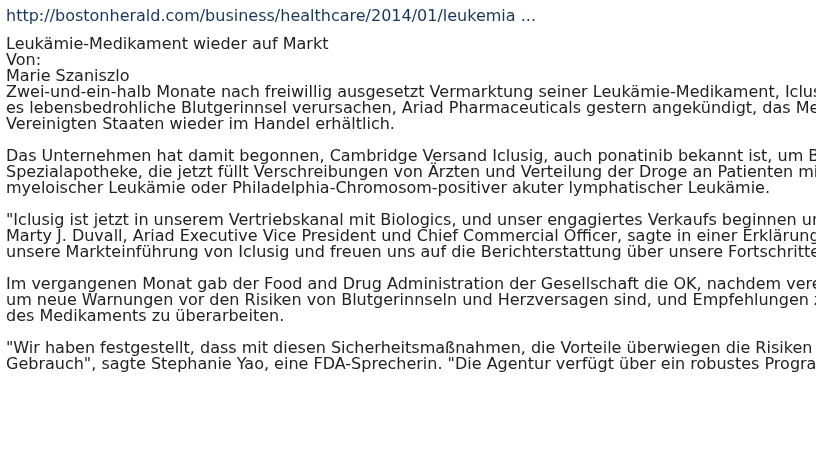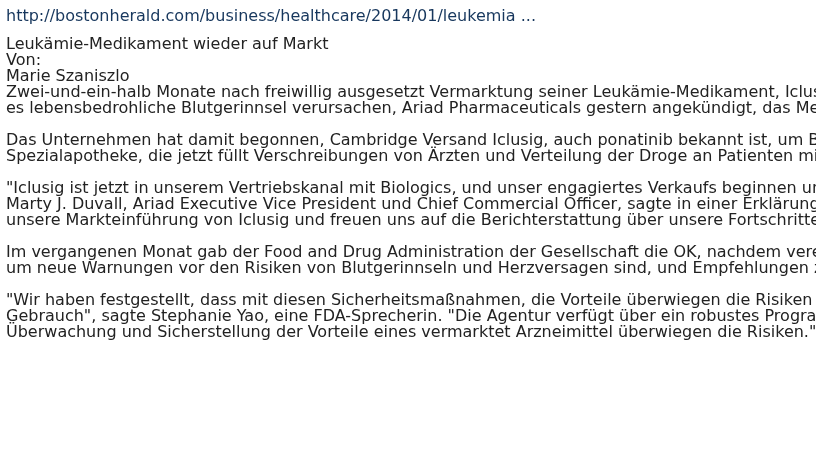--- a/index.html
+++ b/index.html
@@ -50,38 +50,40 @@
   <div class="line url-line">
     <a class="url-link">http://bostonherald.com/business/healthcare/2014/01/leukemia ...</a>
   </div>
 
   <div class="block">
     <div class="line">Leukämie-Medikament wieder auf Markt</div>
     <div class="line">Von:</div>
     <div class="line">Marie Szaniszlo</div>
     <div class="line">Zwei-und-ein-halb Monate nach freiwillig ausgesetzt Vermarktung seiner Leukämie-Medikament, Iclusig, aufgrund von Bedenken,</div>
     <div class="line">es lebensbedrohliche Blutgerinnsel verursachen, Ariad Pharmaceuticals gestern angekündigt, das Medikament für Erwachsene in</div>
+    <div class="line">Vereinigten Staaten wieder im Handel erhältlich.</div>
   </div>
 
   <div class="block block-gap">
     <div class="line">Das Unternehmen hat damit begonnen, Cambridge Versand Iclusig, auch ponatinib bekannt ist, um Biologics Inc., seinen exklusiv</div>
     <div class="line">Spezialapotheke, die jetzt füllt Verschreibungen von Ärzten und Verteilung der Droge an Patienten mit refraktärer chronischer</div>
+    <div class="line">myeloischer Leukämie oder Philadelphia-Chromosom-positiver akuter lymphatischer Leukämie.</div>
   </div>
 
   <div class="block block-gap">
     <div class="line">"Iclusig ist jetzt in unserem Vertriebskanal mit Biologics, und unser engagiertes Verkaufs beginnen unmittelbar die Förderung Iclu</div>
     <div class="line">Marty J. Duvall, Ariad Executive Vice President und Chief Commercial Officer, sagte in einer Erklärung. "Wir sind sehr zuversichtlich</div>
     <div class="line">unsere Markteinführung von Iclusig und freuen uns auf die Berichterstattung über unsere Fortschritte auf vierteljährlicher Basis."</div>
   </div>
 
   <div class="block block-gap">
     <div class="line">Im vergangenen Monat gab der Food and Drug Administration der Gesellschaft die OK, nachdem vereinbart, Iclusig Etikett zu änd</div>
     <div class="line">um neue Warnungen vor den Risiken von Blutgerinnseln und Herzversagen sind, und Empfehlungen zu Dosierung und Verabreich</div>
+    <div class="line">des Medikaments zu überarbeiten.</div>
   </div>
 
 
   <div class="block block-gap">
     <div class="line">"Wir haben festgestellt, dass mit diesen Sicherheitsmaßnahmen, die Vorteile überwiegen die Risiken Iclusig bei sachgemäßem</div>
     <div class="line">Gebrauch", sagte Stephanie Yao, eine FDA-Sprecherin. "Die Agentur verfügt über ein robustes Programm für die Post-Marketing-</div>
-    <div class="line">Überwachung und Sicherstellung der Vorteile eines vermarktet Arzneimittel überwiegen die Risiken."</div>
   </div>
 
 </div>
 
 </body></html>

